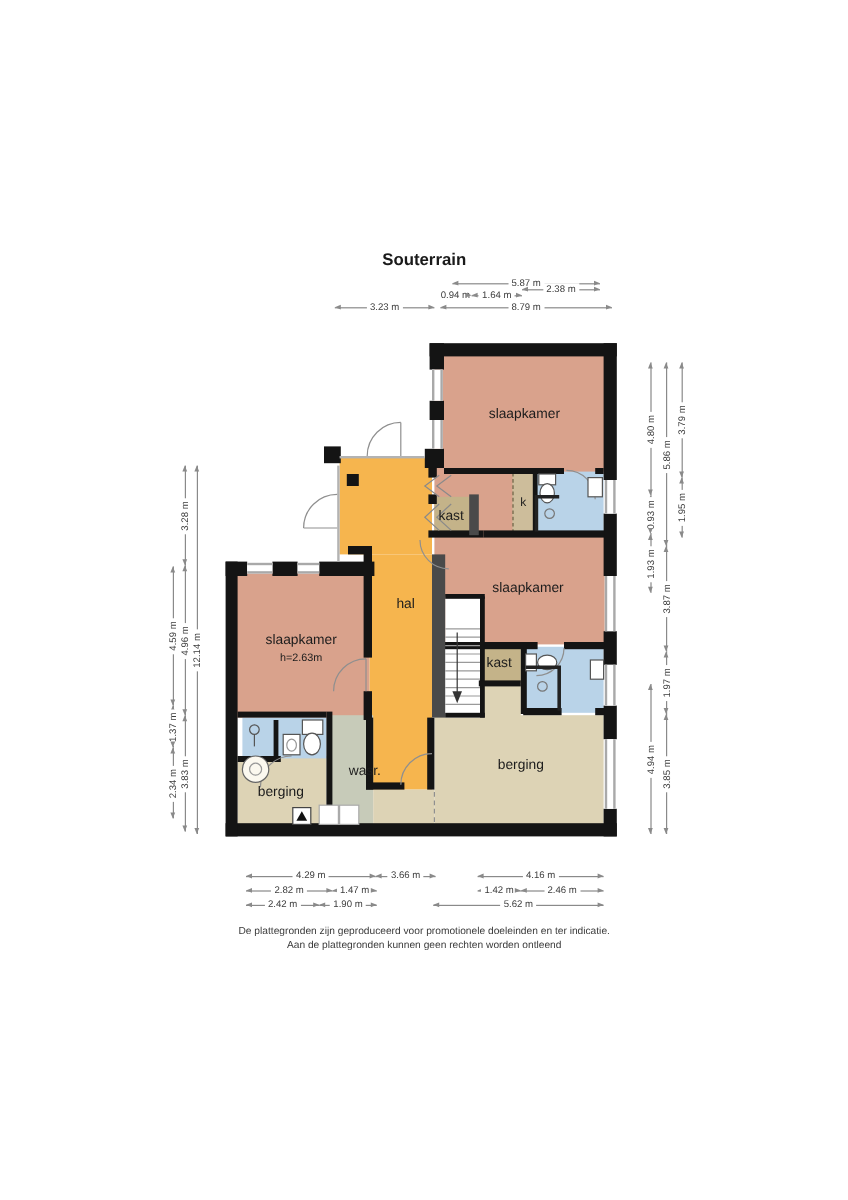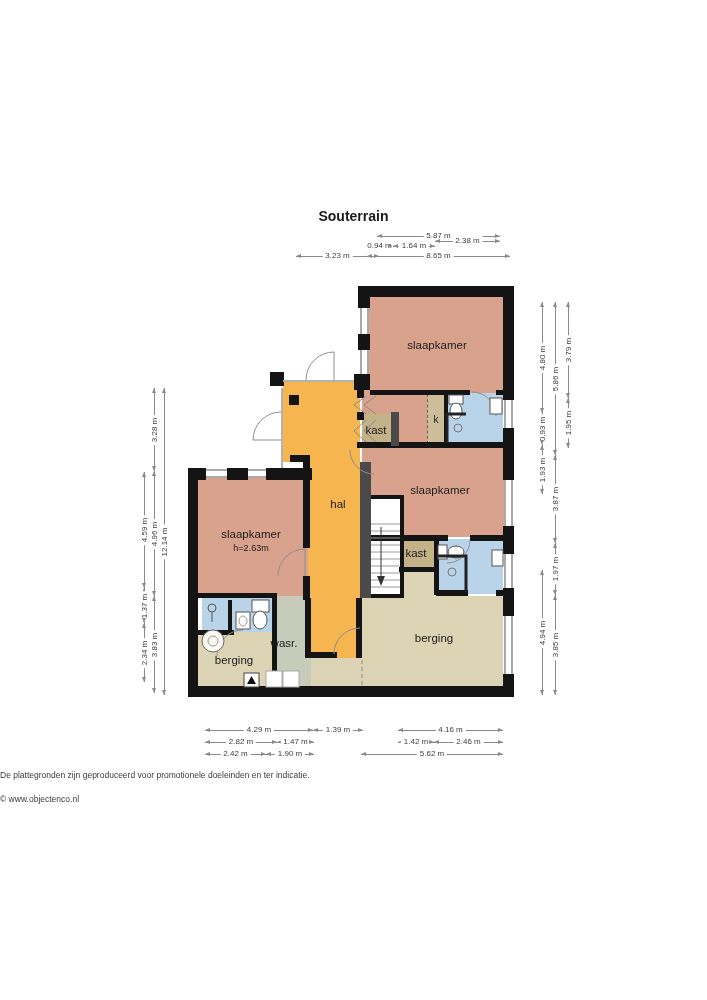--- a/index.html
+++ b/index.html
@@ -25,21 +25,21 @@
   .rlabel{position:absolute;transform:translate(-50%,-50%);font-size:11.5px;color:#1c1c1c;white-space:nowrap;}
   .rlabel.sm{font-size:9px;}
   .hdim{position:absolute;height:1px;background:#8a8a8a;}
   .hdim::before{content:'';position:absolute;left:0;top:-2px;border-right:5px solid #8a8a8a;border-top:2px solid transparent;border-bottom:2px solid transparent;}
   .hdim::after{content:'';position:absolute;right:0;top:-2px;border-left:5px solid #8a8a8a;border-top:2px solid transparent;border-bottom:2px solid transparent;}
   .vdim{position:absolute;width:1px;background:#8a8a8a;}
   .vdim::before{content:'';position:absolute;top:0;left:-2px;border-bottom:5px solid #8a8a8a;border-left:2px solid transparent;border-right:2px solid transparent;}
   .vdim::after{content:'';position:absolute;bottom:0;left:-2px;border-top:5px solid #8a8a8a;border-left:2px solid transparent;border-right:2px solid transparent;}
   .dlabel{position:absolute;top:-5px;left:50%;transform:translateX(-50%);background:#fff;font-size:8px;line-height:10px;color:#3d3d3d;padding:0 3px;white-space:nowrap;}
   .vdim .dlabel{top:50%;left:0.5px;transform:translate(-50%,-50%) rotate(-90deg);}
-  .footer{position:absolute;left:0;width:707px;text-align:left;font-size:8.5px;color:#3a3a3a;}
+  .footer{position:absolute;left:0;width:707px;text-align:center;font-size:8.5px;color:#3a3a3a;}
   svg.overlay{position:absolute;left:0;top:0;pointer-events:none;}
 </style>
 </head>
 <body>
 
 <div id="canvas">
 
   <div class="title2">Souterrain</div>
 
   <div class="room c-bed" style="left:362px;top:290px;width:148px;height:105px"></div>
@@ -186,41 +186,41 @@
   </svg>
 
   <div class="rlabel" style="left:437px;top:345px">slaapkamer</div>
   <div class="rlabel" style="left:440px;top:490px">slaapkamer</div>
   <div class="rlabel" style="left:251px;top:534px">slaapkamer</div>
   <div class="rlabel sm" style="left:251px;top:548px">h=2.63m</div>
   <div class="rlabel" style="left:338px;top:504px">hal</div>
   <div class="rlabel" style="left:376px;top:430px">kast</div>
   <div class="rlabel sm" style="left:436px;top:419px;font-size:10px">k</div>
   <div class="rlabel" style="left:416px;top:553px">kast</div>
-  <div class="rlabel" style="left:284px;top:643px">wasr.</div>
+  <div class="rlabel" style="left:304px;top:643px">wasr.</div>
   <div class="rlabel" style="left:234px;top:660px">berging</div>
   <div class="rlabel" style="left:434px;top:638px">berging</div>
 
   <div class="hdim" style="left:377px;top:236px;width:123px">
       <span class="dlabel">5.87 m</span>
     </div>
   <div class="hdim" style="left:366px;top:246px;width:27px">
       <span class="dlabel">0.94 m</span>
     </div>
   <div class="hdim" style="left:393px;top:246px;width:42px">
       <span class="dlabel">1.64 m</span>
     </div>
   <div class="hdim" style="left:435px;top:241px;width:65px">
       <span class="dlabel">2.38 m</span>
     </div>
-  <div class="hdim" style="left:296px;top:256px;width:83px">
+  <div class="hdim" style="left:279px;top:256px;width:83px">
       <span class="dlabel">3.23 m</span>
     </div>
   <div class="hdim" style="left:367px;top:256px;width:143px">
-      <span class="dlabel">8.65 m</span>
+      <span class="dlabel">8.79 m</span>
     </div>
 
   <div class="vdim" style="left:542px;top:302px;height:111px">
       <span class="dlabel">4.80 m</span>
     </div>
   <div class="vdim" style="left:542px;top:413px;height:32px">
       <span class="dlabel">0.93 m</span>
     </div>
   <div class="vdim" style="left:542px;top:445px;height:49px">
       <span class="dlabel">1.93 m</span>
@@ -266,21 +266,21 @@
       <span class="dlabel">3.83 m</span>
     </div>
   <div class="vdim" style="left:164px;top:388px;height:307px">
       <span class="dlabel">12.14 m</span>
     </div>
 
   <div class="hdim" style="left:205px;top:730px;width:108px">
       <span class="dlabel">4.29 m</span>
     </div>
   <div class="hdim" style="left:313px;top:730px;width:50px">
-      <span class="dlabel">1.39 m</span>
+      <span class="dlabel">3.66 m</span>
     </div>
   <div class="hdim" style="left:398px;top:730px;width:105px">
       <span class="dlabel">4.16 m</span>
     </div>
   <div class="hdim" style="left:205px;top:742px;width:72px">
       <span class="dlabel">2.82 m</span>
     </div>
   <div class="hdim" style="left:277px;top:742px;width:37px">
       <span class="dlabel">1.47 m</span>
     </div>
@@ -294,15 +294,15 @@
       <span class="dlabel">2.42 m</span>
     </div>
   <div class="hdim" style="left:266px;top:754px;width:48px">
       <span class="dlabel">1.90 m</span>
     </div>
   <div class="hdim" style="left:361px;top:754px;width:142px">
       <span class="dlabel">5.62 m</span>
     </div>
 
   <div class="footer" style="top:770px">De plattegronden zijn geproduceerd voor promotionele doeleinden en ter indicatie.</div>
-  <div class="footer" style="top:794px">© www.objectenco.nl</div>
+  <div class="footer" style="top:782px">Aan de plattegronden kunnen geen rechten worden ontleend</div>
 
 </div>
 
 </body></html>

